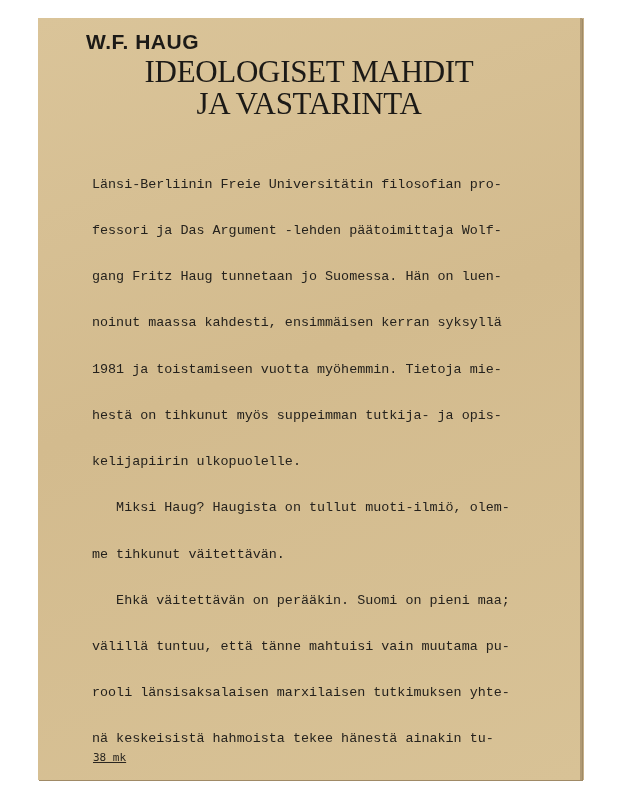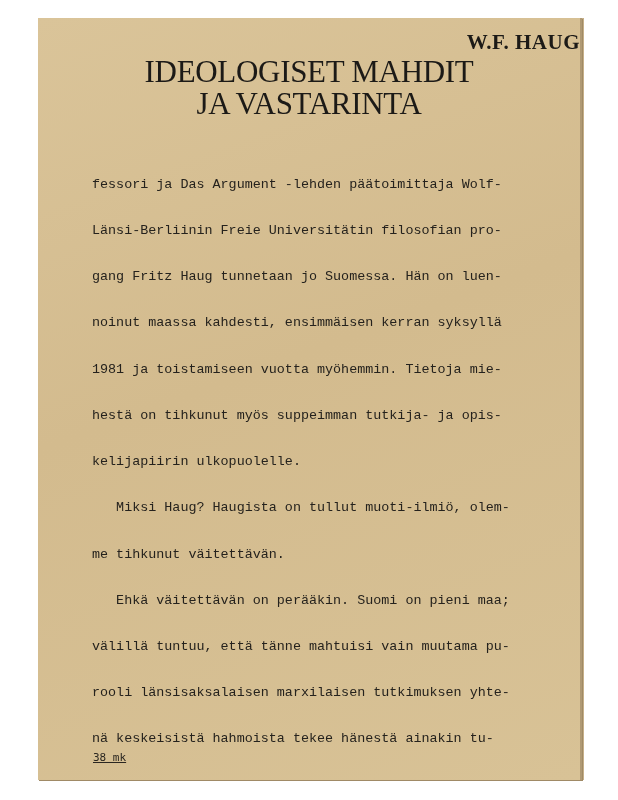--- a/index.html
+++ b/index.html
@@ -7,23 +7,23 @@
     width: 618px; height: 800px; background: #ffffff; position: relative; overflow: hidden;
   }
   .cover {
     position: absolute; left: 38px; top: 18px; width: 542px; height: 762px;
     background: #d6bf93;
     background-image: linear-gradient(160deg, #dac499 0%, #d3bb8e 45%, #d8c296 100%);
     box-shadow: 1px 1px 0 #a08a66, 2px 0 0 #c7b089;
     border-right: 2px solid #b09a74;
   }
   .author {
-    position: absolute; top: 12px; left: 0; right: 0; text-align: right;
-    font-family: Liberation Serif, serif; font-weight: bold; font-size: 21px;
-    color: #1c1a17; letter-spacing: 0.5px;
+    position: absolute; top: 12px; left: 0; right: 0; text-align: left;
+    font-family: Liberation Sans, sans-serif; font-weight: bold; font-size: 21px;
+    color: #1c1a17; letter-spacing: 0.5px; padding-left: 48px;
   }
   .title {
     position: absolute; top: 38px; left: 0; right: 0; text-align: center;
     font-family: "Liberation Serif", serif; font-weight: normal; font-size: 31px;
     line-height: 32px; color: #1c1a17; letter-spacing: -0.3px;
   }
   .body-text {
     position: absolute; top: 128px; left: 54px; width: 470px;
     font-family: "Liberation Mono", monospace; font-size: 13.4px; line-height: 15.4px;
     color: #25221d; white-space: pre;
@@ -37,22 +37,22 @@
 </head>
 <body>
 
 <div class="cover">
   <div class="author">W.F. HAUG</div>
   <div class="title">
     <div>IDEOLOGISET MAHDIT</div>
     <div>JA VASTARINTA</div>
   </div>
   <div class="body-text">
+    <span class="line">Länsi-Berliinin Freie Universitätin filosofian pro-</span>
     <span class="line">fessori ja Das Argument -lehden päätoimittaja Wolf-</span>
-    <span class="line">Länsi-Berliinin Freie Universitätin filosofian pro-</span>
     <span class="line">gang Fritz Haug tunnetaan jo Suomessa. Hän on luen-</span>
     <span class="line">noinut maassa kahdesti, ensimmäisen kerran syksyllä</span>
     <span class="line">1981 ja toistamiseen vuotta myöhemmin. Tietoja mie-</span>
     <span class="line">hestä on tihkunut myös suppeimman tutkija- ja opis-</span>
     <span class="line">kelijapiirin ulkopuolelle.</span>
     <span class="line">   Miksi Haug? Haugista on tullut muoti-ilmiö, olem-</span>
     <span class="line">me tihkunut väitettävän.</span>
     <span class="line">   Ehkä väitettävän on perääkin. Suomi on pieni maa;</span>
     <span class="line">välillä tuntuu, että tänne mahtuisi vain muutama pu-</span>
     <span class="line">rooli länsisaksalaisen marxilaisen tutkimuksen yhte-</span>

